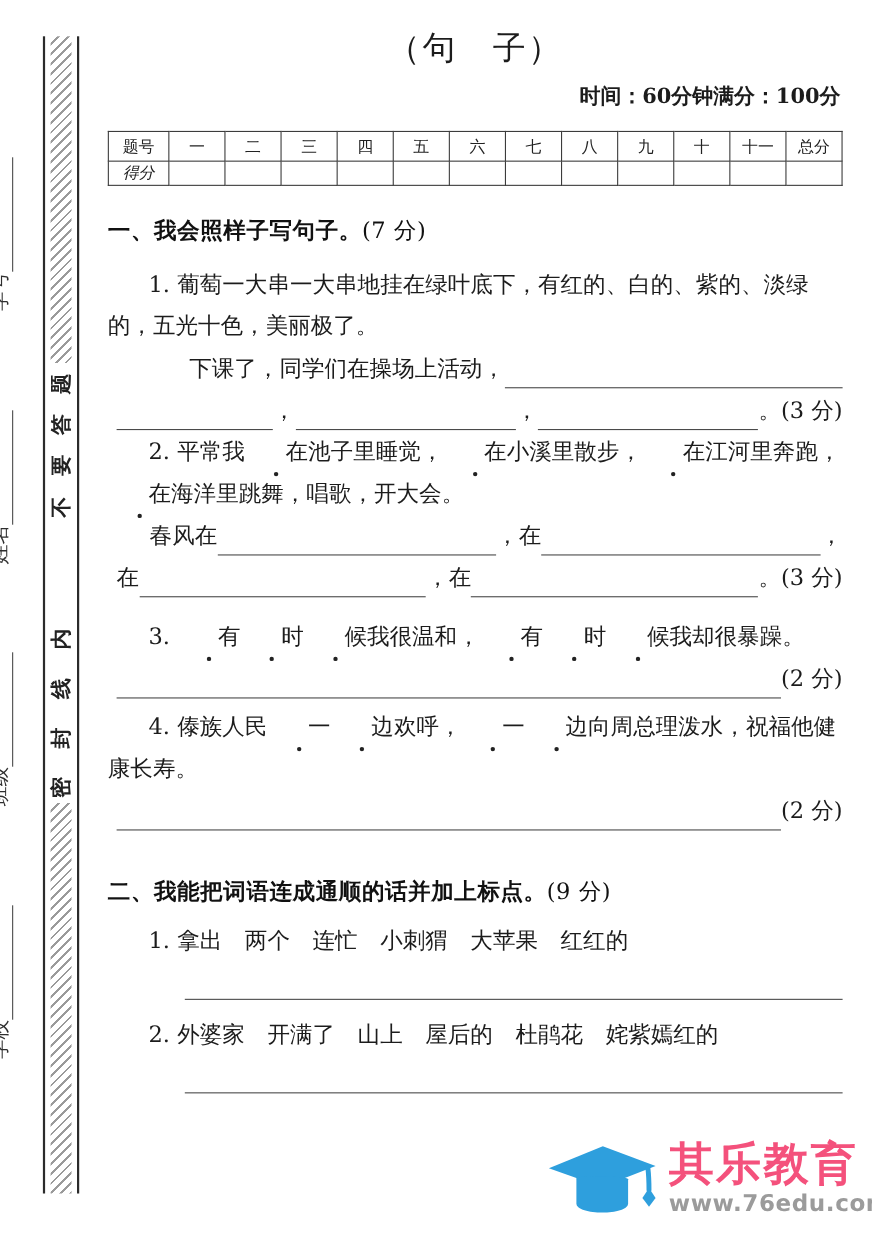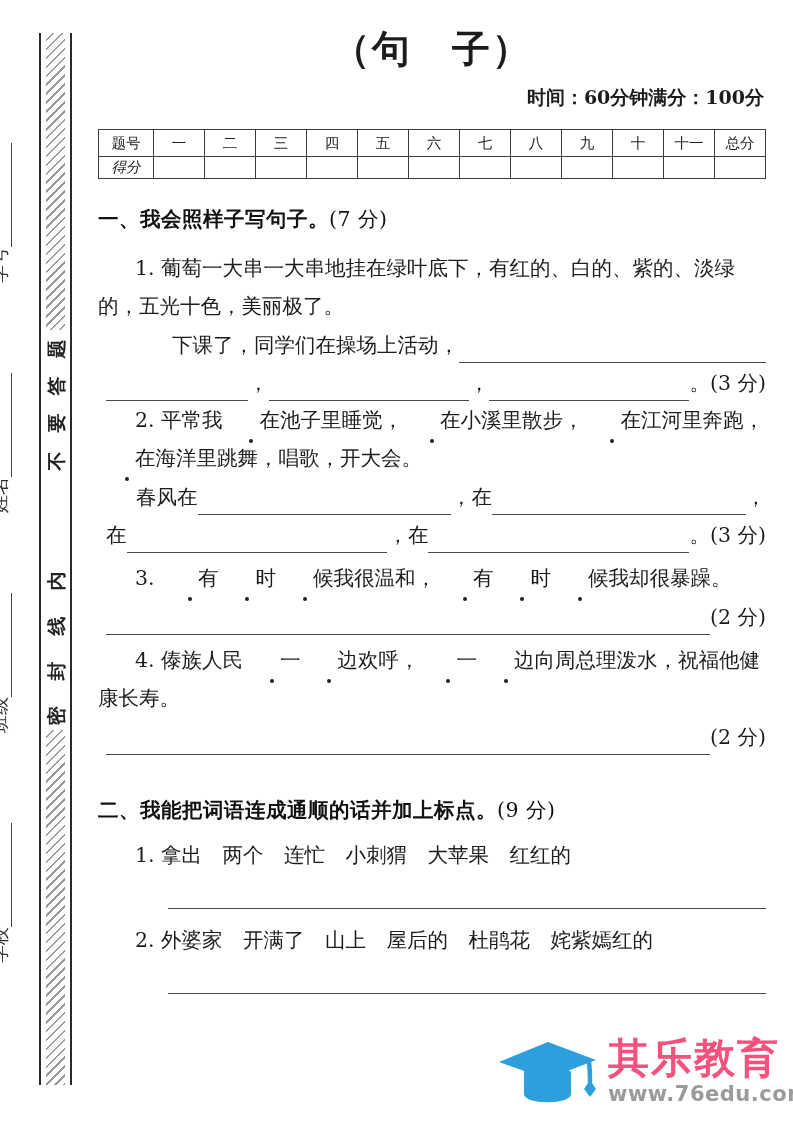--- a/index.html
+++ b/index.html
@@ -33,21 +33,21 @@
     font-family:"DejaVu Serif","Liberation Serif",serif;
   }
   .m-field .fline{display:inline-block;width:104px;border-bottom:1.4px solid #4a4a4a;height:18px;vertical-align:bottom;}
   .mf0{top:259px}.mf1{top:489px}.mf2{top:709px}.mf3{top:939px}
   
   .content{position:absolute;left:98px;top:0;width:668px;}
   .title{
     margin:44px 0 0;text-align:center;font-size:50px;font-weight:700;
     letter-spacing:1px;line-height:1.12;color:#111;
   }
-  .subtitle{margin-top:24px;text-align:center;font-size:38px;font-weight:700;letter-spacing:2px;}
+  .subtitle{margin-top:24px;text-align:center;font-size:30px;font-weight:400;letter-spacing:2px;}
   .time-info{margin-top:10px;text-align:right;font-size:19px;font-weight:600;padding-right:2px;}
   table.score-table{
     margin-top:18px;width:100%;border-collapse:collapse;table-layout:fixed;
   }
   .score-table td{
     border:1.3px solid #3c3c3c;text-align:center;font-size:14.5px;
     padding:0;overflow:hidden;color:#222;
   }
   .score-table tr.hdr td{height:26px;}
   .score-table tr.scr td{height:21px;font-style:italic;}
@@ -179,21 +179,21 @@
       <span class="txt">，</span>
     </div>
     <div class="fill-row pl8">
       <span class="txt">在</span>
       <span class="blank"></span>
       <span class="txt">，在</span>
       <span class="blank"></span>
       <span class="txt">。(3 分)</span>
     </div>
 
-    <p class="para q-indent" style="margin-top:6px"><span>3. <span class="em-ch">有</span><span class="em-ch">时</span><span class="em-ch">候</span>我很温和，<span class="em-ch">有</span><span class="em-ch">时</span><span class="em-ch">候</span>我却很暴躁。</span></p>
+    <p class="para q-indent" style="margin-top:16px"><span>3. <span class="em-ch">有</span><span class="em-ch">时</span><span class="em-ch">候</span>我很温和，<span class="em-ch">有</span><span class="em-ch">时</span><span class="em-ch">候</span>我却很暴躁。</span></p>
     <div class="fill-row ans-line">
       <span class="blank"></span>
       <span class="txt">(2 分)</span>
     </div>
 
     <p class="para q-indent" style="margin-top:6px"><span>4. 傣族人民<span class="em-ch">一</span><span class="em-ch">边</span>欢呼，<span class="em-ch">一</span><span class="em-ch">边</span>向周总理泼水，祝福他健康长寿。</span></p>
     <div class="fill-row ans-line">
       <span class="blank"></span>
       <span class="txt">(2 分)</span>
     </div>

